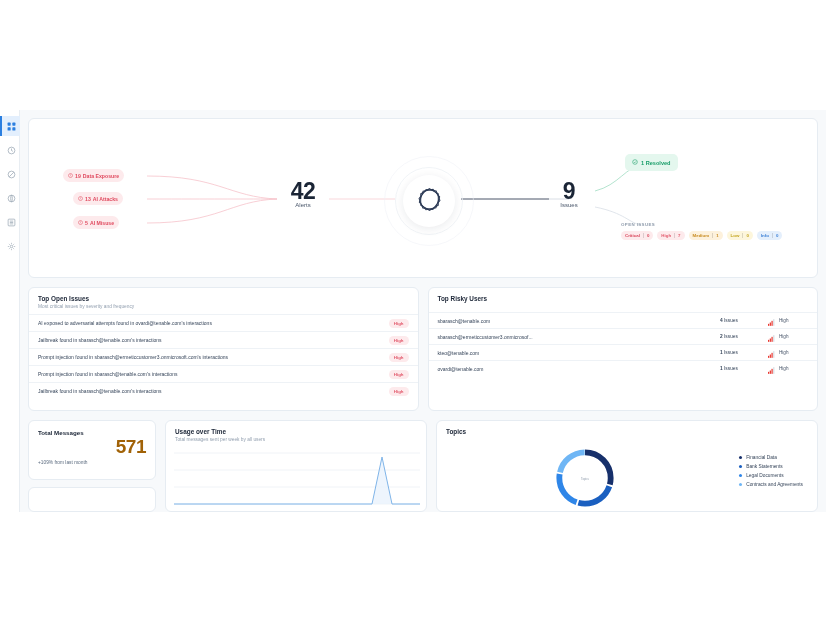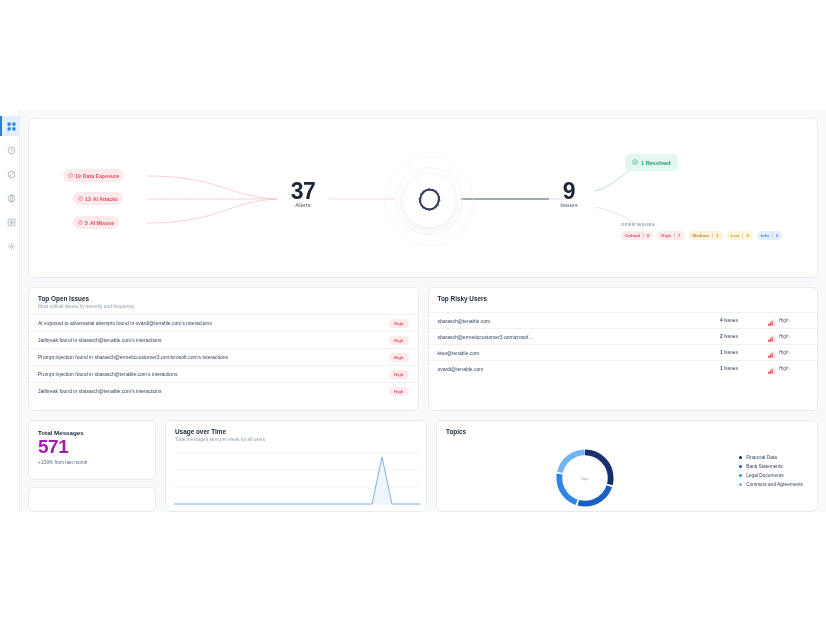--- a/index.html
+++ b/index.html
@@ -165,22 +165,22 @@
   .user-cnt b { font-weight: bold; }
   .user-risk { display: flex; align-items: center; gap: 3px; width: 40px; }
   .risk-lvl { font-size: 4.6px; color: #49566a; }
 
   
   .bot-row { display: flex; gap: 9px; height: 92px; }
   .bot-left { width: 128px; display: flex; flex-direction: column; gap: 7px; }
   .tm-card { height: 60px; padding: 8px 9px; }
   .tm-title { font-size: 6.2px; font-weight: bold; color: #1b2536; }
   .tm-num {
-    font-size: 19px; font-weight: bold; color: #a21caf;
-    text-align: left; line-height: 22px; letter-spacing: -0.5px;
+    font-size: 19px; font-weight: bold; color: #a16207;
+    text-align: right; line-height: 22px; letter-spacing: -0.5px;
   }
   .tm-delta { font-size: 4.8px; color: #5b6b7f; margin-top: 2px; }
   .stub-card { height: 25px; }
 
   .usage-card { width: 262px; overflow: hidden; position: relative; }
   .topics-card { flex: 1; overflow: hidden; position: relative; }
 
   .topics-legend {
     position: absolute; right: 14px; top: 34px;
     display: flex; flex-direction: column; gap: 4px;
@@ -292,21 +292,21 @@
           <svg width="5" height="5" viewBox="0 0 16 16" fill="none" stroke="#e04a5f" stroke-width="1.6">
             <circle cx="8" cy="8" r="6.4"></circle>
               <path d="M8 4.6v4M8 10.8v.6"></path>
           </svg>
         </span>
         <span class="cnt">5</span>
         <span>AI Misuse</span>
       </div>
 
       <div class="counter" style="left:246px;top:60px;width:56px;">
-        <div class="num">37</div>
+        <div class="num">42</div>
         <div class="lbl">Alerts</div>
       </div>
 
       <div class="hub" style="left:374px;top:56px;">
         <span>
           <svg width="27" height="27" viewBox="0 0 40 40" fill="none" stroke="#2c3a55" stroke-width="1.5">
             <polygon points="20,4 33,11.5 33,28.5 20,36 7,28.5 7,11.5"></polygon>
             <polygon points="20,4 33,11.5 33,28.5 20,36 7,28.5 7,11.5" transform="rotate(19 20 20)"></polygon>
             <polygon points="20,4 33,11.5 33,28.5 20,36 7,28.5 7,11.5" transform="rotate(38 20 20)"></polygon>
           </svg>

